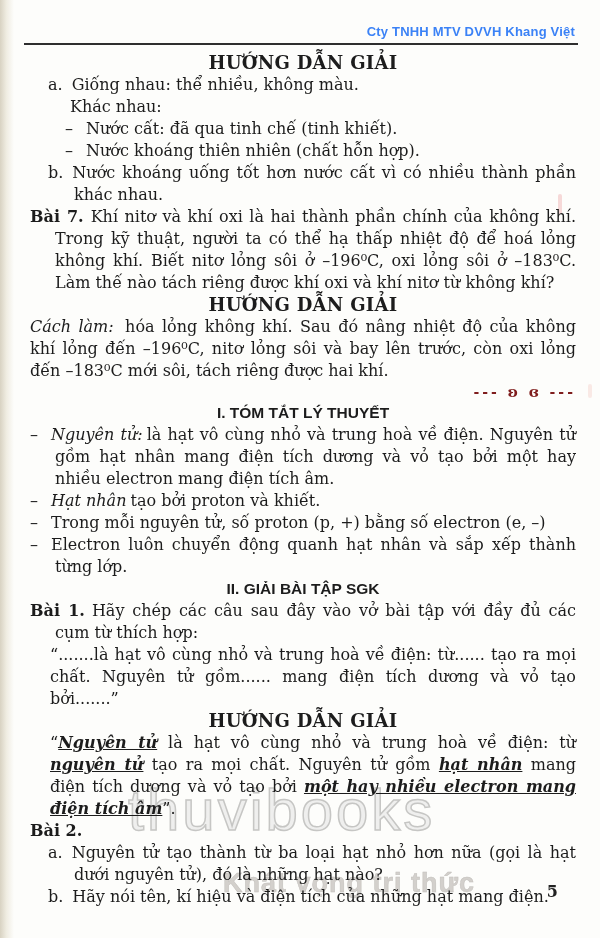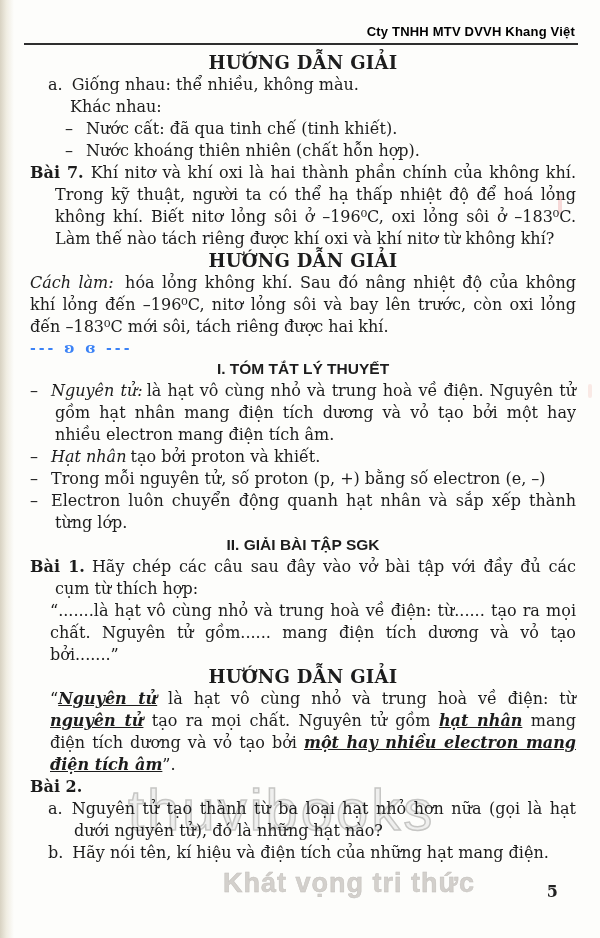--- a/index.html
+++ b/index.html
@@ -12,21 +12,21 @@
     position:absolute;left:0;top:0;bottom:0;width:14px;
     background:linear-gradient(to right,#d8d2c2 0%,#efece1 45%,#fdfdfb 100%);
   }
   .scan-mark{position:absolute;border-radius:2px;}
   .mark-1{left:558px;top:194px;width:4px;height:20px;background:#f2c9c9;opacity:.7;}
   .mark-2{left:588px;top:384px;width:4px;height:14px;background:#f6d9d3;opacity:.55;}
 
   .header{
     position:absolute;top:24px;right:25px;
     font-family:"Liberation Sans","DejaVu Sans",sans-serif;
-    font-weight:bold;font-size:13px;color:#000000;letter-spacing:.2px;
+    font-weight:bold;font-size:13px;color:#3b82f6;letter-spacing:.2px;
   }
   .rule{position:absolute;top:43px;left:24px;right:22px;border-top:2.5px solid #2e2e2e;}
 
   .content{
     position:absolute;top:52px;left:30px;width:546px;z-index:2;
     font-size:16px;line-height:22px;text-align:justify;
   }
   .content>div{margin:0;}
 
   .h-sol{
@@ -41,22 +41,22 @@
   .li-dash2{padding-left:25px;text-indent:-25px;}
   .li-dash2 .dash-m{padding-right:13px;}
   .para-label{padding-left:25px;text-indent:-25px;}
   .lbl{font-weight:bold;padding-right:7px;}
   .plain{padding-left:0;}
   .indent20{padding-left:20px;}
   .it{font-style:italic;padding-right:4px;}
   .iu{font-style:italic;font-weight:bold;text-decoration:underline;}
 
   .divider{
-    text-align:left;font-size:14px;font-weight:bold;letter-spacing:3px;
-    line-height:20px;margin-top:7px;color:#3b82f6;
+    text-align:right;font-size:14px;font-weight:bold;letter-spacing:3px;
+    line-height:20px;margin-top:7px;color:#7f1d1d;
   }
   .b4-head{text-align:center;margin-top:9px;margin-bottom:7px;line-height:30px;}
   .b4-label{
     font-family:"Liberation Sans","DejaVu Sans",sans-serif;
     font-weight:bold;font-style:italic;font-size:20px;padding-right:10px;
   }
   .b4-title{
     font-family:"Liberation Sans","DejaVu Sans",sans-serif;
     font-weight:bold;font-size:21px;letter-spacing:1.5px;
   }
@@ -101,20 +101,21 @@
   <div class="wm-slogan">Khát vọng tri thức</div>
 
   <div class="content">
 
     <div class="h-sol">HƯỚNG DẪN GIẢI</div>
 
     <div class="li-alpha"><span class="marker">a.</span><span>Giống nhau: thể nhiều, không màu.</span></div>
     <div class="sub-line">Khác nhau:</div>
     <div class="li-dash"><span class="dash-m">–</span><span>Nước cất: đã qua tinh chế (tinh khiết).</span></div>
     <div class="li-dash"><span class="dash-m">–</span><span>Nước khoáng thiên nhiên (chất hỗn hợp).</span></div>
+    <div class="li-alpha"><span class="marker">b.</span><span>Nước khoáng uống tốt hơn nước cất vì có nhiều thành phần khác nhau.</span></div>
 
     <div class="para-label"><span class="lbl">Bài 7.</span><span>Khí nitơ và khí oxi là hai thành phần chính của không khí. Trong kỹ thuật, người ta có thể hạ thấp nhiệt độ để hoá lỏng không khí. Biết nitơ lỏng sôi ở –196⁰C, oxi lỏng sôi ở –183⁰C. Làm thế nào tách riêng được khí oxi và khí nitơ từ không khí?</span></div>
 
     <div class="h-sol">HƯỚNG DẪN GIẢI</div>
 
     <div class="plain"><span class="it">Cách làm:</span><span> hóa lỏng không khí. Sau đó nâng nhiệt độ của không khí lỏng đến –196⁰C, nitơ lỏng sôi và bay lên trước, còn oxi lỏng đến –183⁰C mới sôi, tách riêng được hai khí.</span></div>
 
     <div class="divider">--- ʚ ɞ ---</div>
 
 

